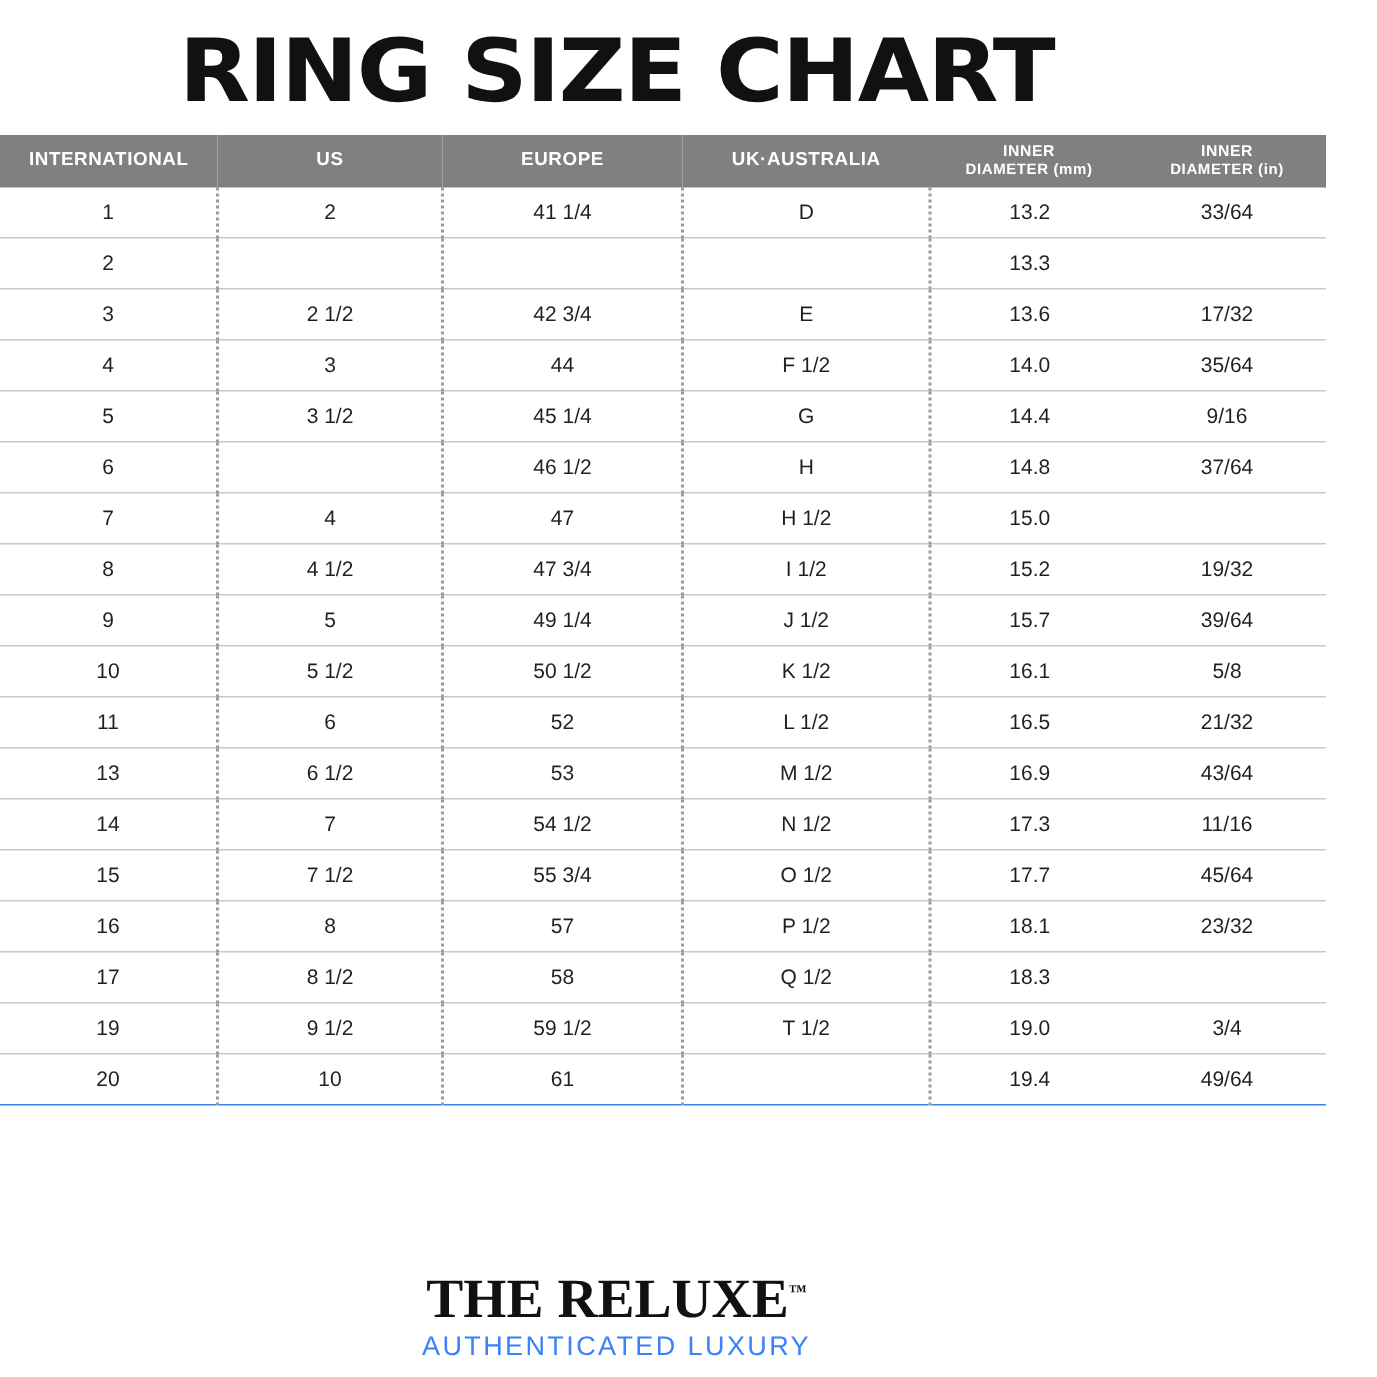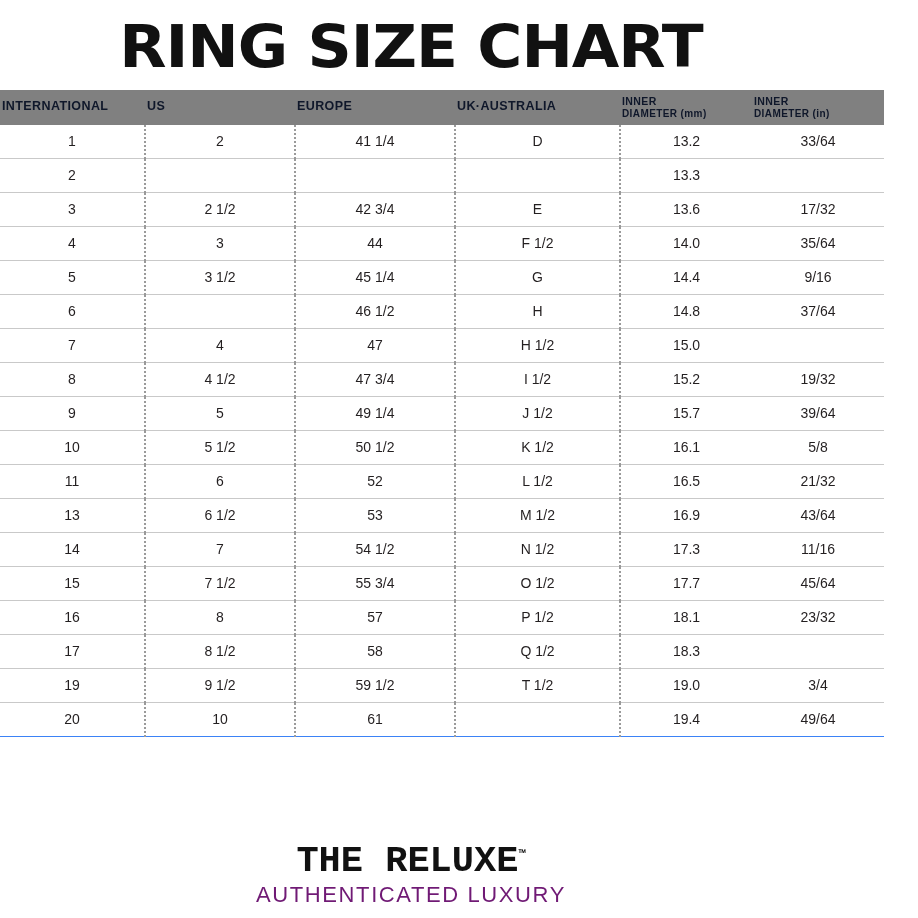--- a/index.html
+++ b/index.html
@@ -34,26 +34,26 @@
     transform: scaleX(1.06);
   }
   table.chart {
     border-collapse: collapse;
     width: 884px;
     margin: 0 auto;
     table-layout: fixed;
   }
   table.chart thead th {
     background: #808080;
-    color: #0f172a;
+    color: #ffffff;
     font-size: 12.5px;
     font-weight: 700;
     letter-spacing: 0.4px;
     padding: 5px 2px;
-    text-align: left;
+    text-align: center;
     line-height: 1.1;
     border: none;
   }
   table.chart thead th .sub {
     font-size: 10px;
     font-weight: 700;
     display: inline;
   }
   table.chart thead th.two-line {
     font-size: 10.5px;
@@ -84,39 +84,39 @@
   col.c3 { width: 165px; }
   col.c4 { width: 132px; }
   col.c5 { width: 132px; }
 
   .footer {
     margin-top: auto;
     text-align: center;
     padding-bottom: 10px;
   }
   .brand {
-    font-family: Liberation Mono, monospace;
+    font-family: Liberation Serif, serif;
     font-weight: 900;
     font-size: 37px;
     letter-spacing: 0px;
     color: #111111;
     line-height: 1;
     position: relative;
     display: inline-block;
   }
   .brand .tm {
     font-size: 12px;
     vertical-align: super;
     font-weight: 700;
   }
   .tagline {
     font-family: "Liberation Sans", sans-serif;
-    font-size: 22px;
+    font-size: 18px;
     letter-spacing: 1.6px;
-    color: #701a75;
+    color: #3b82f6;
     margin-top: 2px;
   }
   .url {
     font-family: "Liberation Sans", sans-serif;
     font-size: 11.5px;
     font-weight: 700;
     letter-spacing: 1.2px;
     color: #111111;
     margin-top: 12px;
   }

